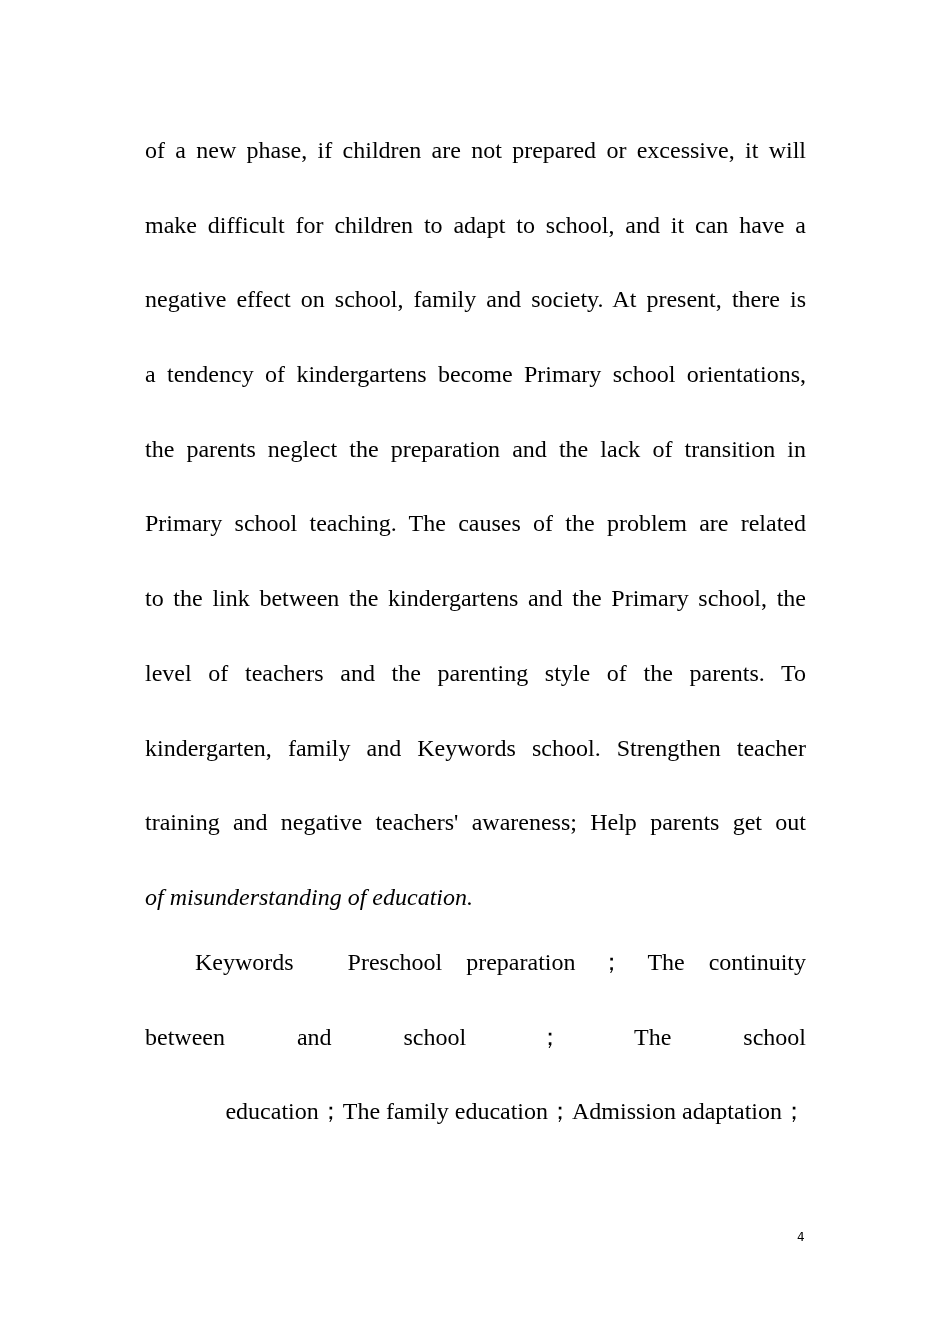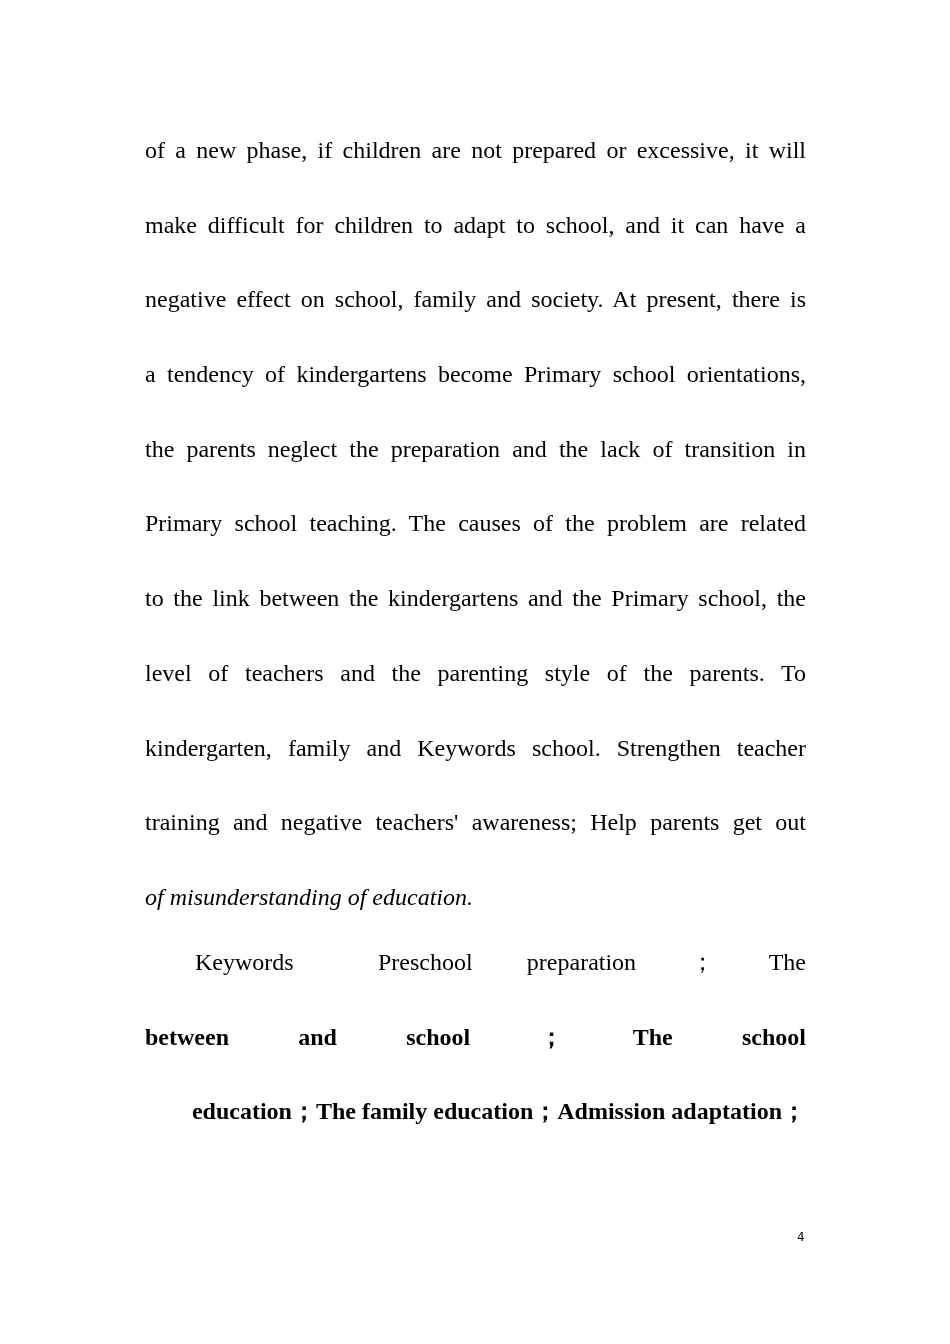--- a/index.html
+++ b/index.html
@@ -52,21 +52,20 @@
     height: 74.7px;
     line-height: 44px;
     white-space: nowrap;
   }
   .kw-row {
     display: flex;
     justify-content: space-between;
     height: 74.7px;
     line-height: 44px;
     white-space: nowrap;
-    font-weight: bold;
   }
   .kw-row.left {
     justify-content: flex-end;
   }
   .page-number {
     position: absolute;
     left: 797px;
     top: 1230px;
     font-family: "DejaVu Sans", "Liberation Sans", sans-serif;
     font-size: 12px;
@@ -90,20 +89,21 @@
     <span class="line">training and negative teachers' awareness; Help parents get out</span>
     <span class="line last keywords-line">of misunderstanding of education.</span>
 
     <div class="keywords-block">
       <div class="keywords-first">
         <span style="margin-right:30px;">Keywords</span>
         <span>Preschool</span>
         <span>preparation</span>
         <span>；</span>
         <span>The</span>
+        <span>continuity</span>
       </div>
       <div class="kw-row">
         <span>between</span>
         <span>and</span>
         <span>school</span>
         <span>；</span>
         <span>The</span>
         <span>school</span>
       </div>
       <div class="kw-row left">

